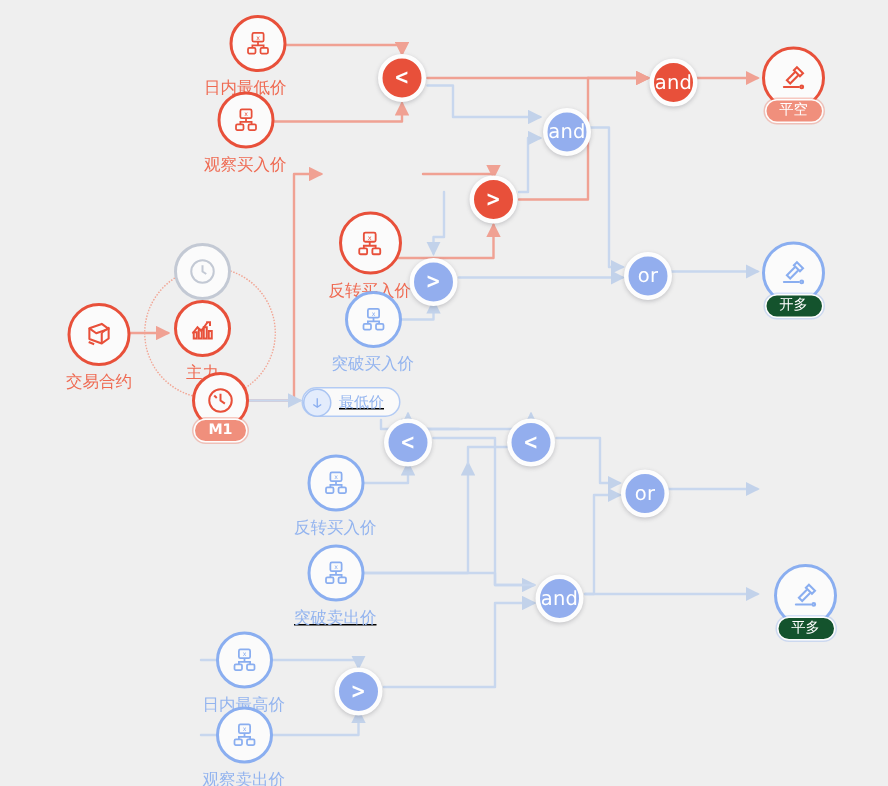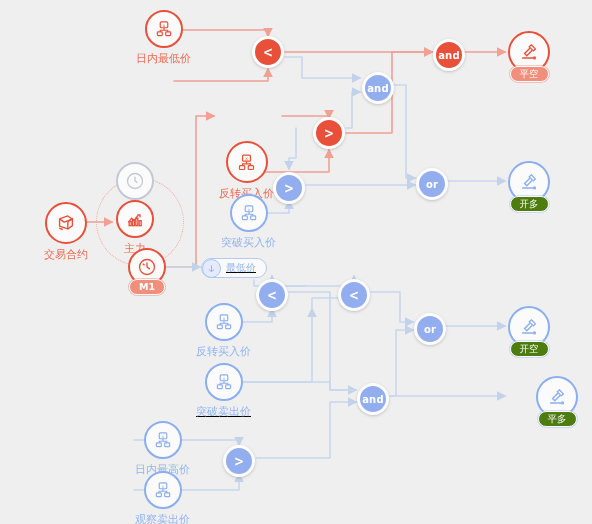--- a/index.html
+++ b/index.html
@@ -31,34 +31,34 @@
 
   
   .badge{
     margin-top:-7px;
     padding:1px 9px;border-radius:8px;
     font-size:9.5px;line-height:12px;color:#fff;
     background:#f08f7c;border:1.5px solid #fdfdfd;
     box-shadow:0 0 0 1px rgba(239,106,82,.35);
     white-space:nowrap;position:relative;z-index:3;
   }
-  .badge.blue{background:#4d7c0f;box-shadow:0 0 0 1px rgba(140,175,240,.35);}
+  .badge.blue{background:#14532d;box-shadow:0 0 0 1px rgba(140,175,240,.35);}
 
   
   .op{
     position:absolute;width:26px;height:26px;border-radius:50%;
     background:#e8503a;color:#fff;
     display:flex;align-items:center;justify-content:center;
     font-size:14px;font-weight:bold;
     border:3px solid #fdfdfd;
     box-shadow:0 1px 3px rgba(80,80,90,.28);
     box-sizing:content-box;
   }
   .op.blue{background:#93aeee;}
-  .op.word{font-size:10px;font-weight:bold;letter-spacing:.2px;}
+  .op.word{font-size:13px;font-weight:normal;letter-spacing:.2px;}
   .op .gl{transform:scaleX(.85);display:block;margin-top:-1px;}
 
   
   .pill{
     position:absolute;height:20px;border-radius:10px;
     border:1.5px solid #f3a798;background:#fafafa;
     display:flex;align-items:center;padding-right:9px;box-sizing:border-box;
   }
   .pill.blue{border-color:#b3cbf4;text-decoration:underline;}
   .pill .dot{
@@ -200,33 +200,45 @@
       <svg width="22" height="22" viewBox="0 0 24 24" fill="none" stroke="#e8503a" stroke-width="1.5" stroke-linejoin="round">
         <path d="M5 7.5l9-3.2 5 3.6-9 3.2z"></path>
         <path d="M5 7.5v7.8l9 3.2v-7.8"></path>
         <path d="M14 10.7l5-3.6v7.8l-5 3.6"></path>
         <path d="M4.5 17.5l4 1.6"></path>
       </svg>
     </div>
     <div class="lbl">交易合约</div>
   </div>
 
-  <div class="node" style="left:136px;top:10px;">
+  <div class="node" style="left:136px;top:10px;align-items:flex-end;">
     <div class="circ">
       <svg width="20" height="20" viewBox="0 0 24 24" fill="none" stroke="#e8503a" stroke-width="1.4">
         <rect x="7.5" y="3.5" width="9" height="7" rx="1.2"></rect>
         <text x="12" y="9" font-size="5" fill="#e8503a" stroke="none" text-anchor="middle">x</text>
         <path d="M12 10.5v3M12 13.5H7.5v2M12 13.5h4.5v2"></path>
         <rect x="4" y="15.5" width="6" height="4.5" rx="1"></rect>
         <rect x="14" y="15.5" width="6" height="4.5" rx="1"></rect>
       </svg>
     </div>
     <div class="lbl">日内最低价</div>
   </div>
 
+  <div class="node" style="left:136px;top:61px;">
+    <div class="circ">
+      <svg width="20" height="20" viewBox="0 0 24 24" fill="none" stroke="#e8503a" stroke-width="1.4">
+        <rect x="7.5" y="3.5" width="9" height="7" rx="1.2"></rect>
+        <text x="12" y="9" font-size="5" fill="#e8503a" stroke="none" text-anchor="middle">x</text>
+        <path d="M12 10.5v3M12 13.5H7.5v2M12 13.5h4.5v2"></path>
+        <rect x="4" y="15.5" width="6" height="4.5" rx="1"></rect>
+        <rect x="14" y="15.5" width="6" height="4.5" rx="1"></rect>
+      </svg>
+    </div>
+    <div class="lbl">观察买入价</div>
+  </div>
 
   <div class="node" style="left:219px;top:141px;">
     <div class="circ big">
       <svg width="21" height="21" viewBox="0 0 24 24" fill="none" stroke="#e8503a" stroke-width="1.4">
         <rect x="7.5" y="3.5" width="9" height="7" rx="1.2"></rect>
         <text x="12" y="9" font-size="5" fill="#e8503a" stroke="none" text-anchor="middle">x</text>
         <path d="M12 10.5v3M12 13.5H7.5v2M12 13.5h4.5v2"></path>
         <rect x="4" y="15.5" width="6" height="4.5" rx="1"></rect>
         <rect x="14" y="15.5" width="6" height="4.5" rx="1"></rect>
       </svg>
@@ -370,37 +382,26 @@
       <svg width="22" height="22" viewBox="0 0 24 24" fill="none" stroke="#8aaef0" stroke-width="1.5" stroke-linecap="round">
         <path d="M14.5 4.2l4.4 4.4-2.2 2.2-4.4-4.4z"></path>
         <path d="M12.6 8.2l-5.4 5.4 2.4 2.4 5.4-5.4"></path>
         <path d="M5 18.5h11"></path>
           <circle cx="18" cy="18.5" r="1"></circle>
       </svg>
     </div>
     <div class="badge blue">开多</div>
   </div>
 
-  <div class="node" style="left:508px;top:306px;">
+
+  <div class="node" style="left:516px;top:376px;font-family:Liberation Serif, serif;">
     <div class="circ big blue">
       <svg width="22" height="22" viewBox="0 0 24 24" fill="none" stroke="#8aaef0" stroke-width="1.5" stroke-linecap="round">
         <path d="M14.5 4.2l4.4 4.4-2.2 2.2-4.4-4.4z"></path>
         <path d="M12.6 8.2l-5.4 5.4 2.4 2.4 5.4-5.4"></path>
         <path d="M5 18.5h11"></path>
           <circle cx="18" cy="18.5" r="1"></circle>
       </svg>
     </div>
-    <div class="badge blue">开空</div>
-  </div>
-
-  <div class="node" style="left:536px;top:376px;font-family:Liberation Serif, serif;">
-    <div class="circ big blue">
-      <svg width="22" height="22" viewBox="0 0 24 24" fill="none" stroke="#8aaef0" stroke-width="1.5" stroke-linecap="round">
-        <path d="M14.5 4.2l4.4 4.4-2.2 2.2-4.4-4.4z"></path>
-        <path d="M12.6 8.2l-5.4 5.4 2.4 2.4 5.4-5.4"></path>
-        <path d="M5 18.5h11"></path>
-          <circle cx="18" cy="18.5" r="1"></circle>
-      </svg>
-    </div>
     <div class="badge blue">平多</div>
   </div>
 
 </div>
 
 </body></html>

